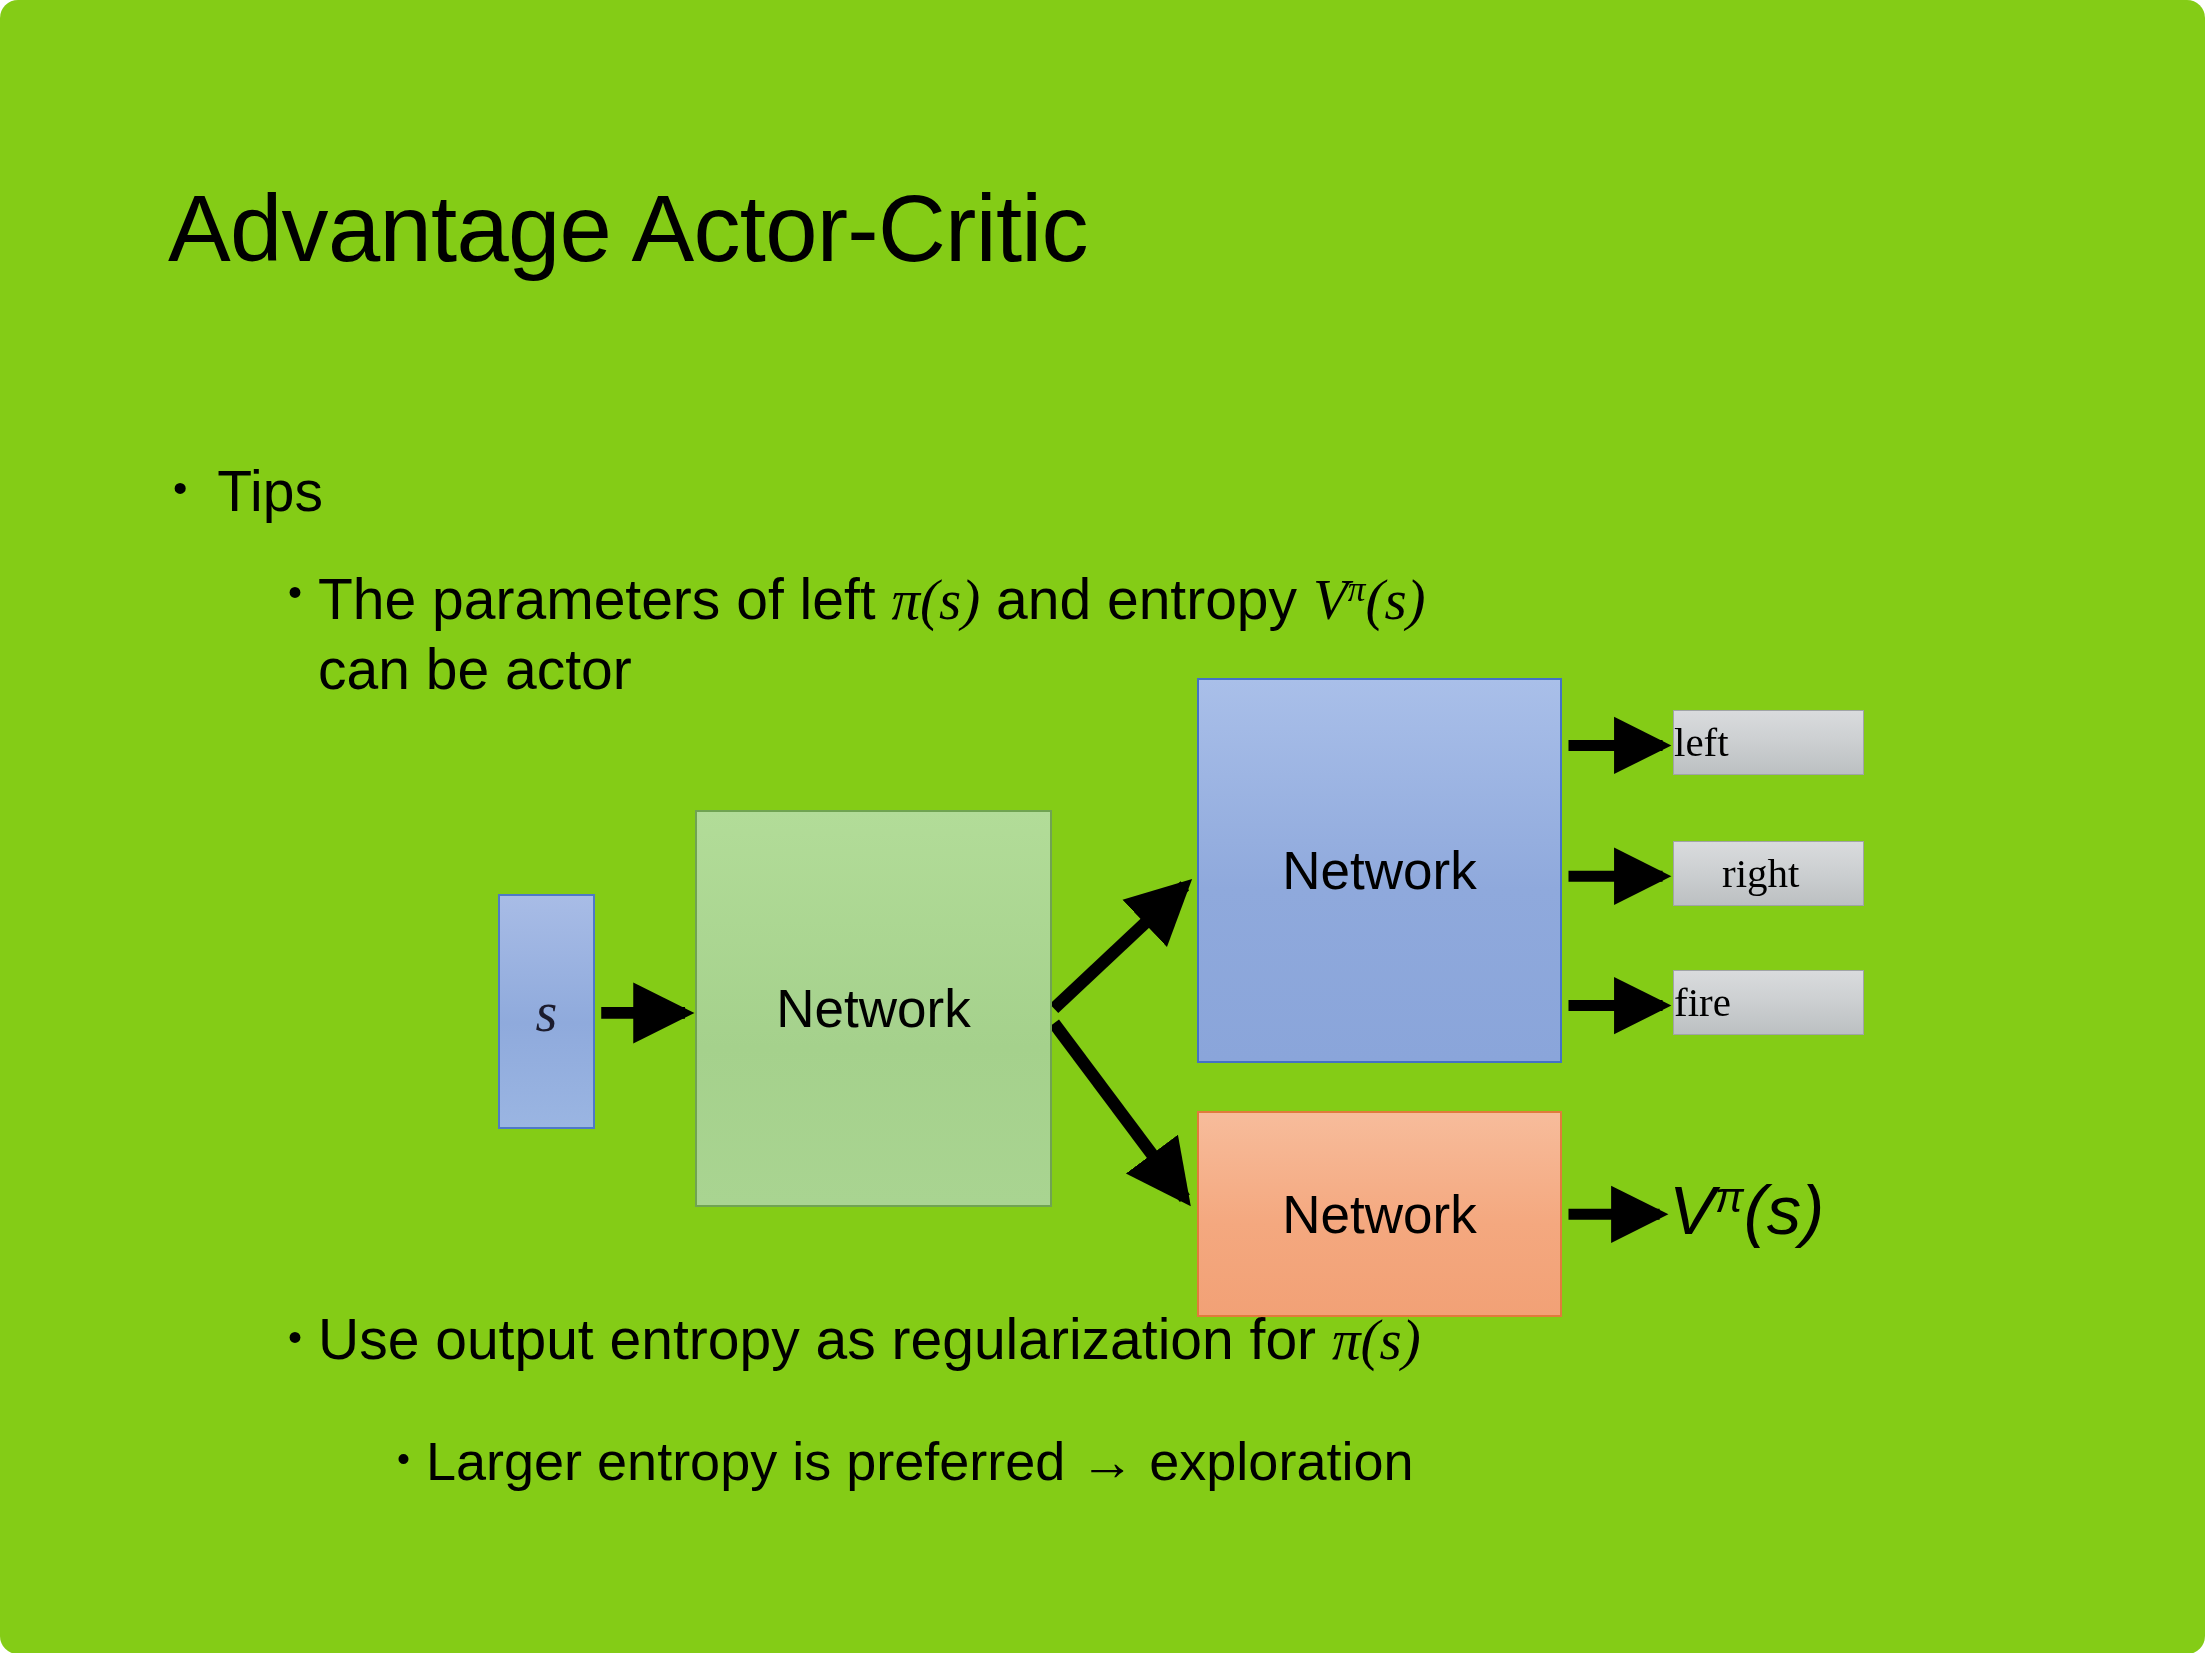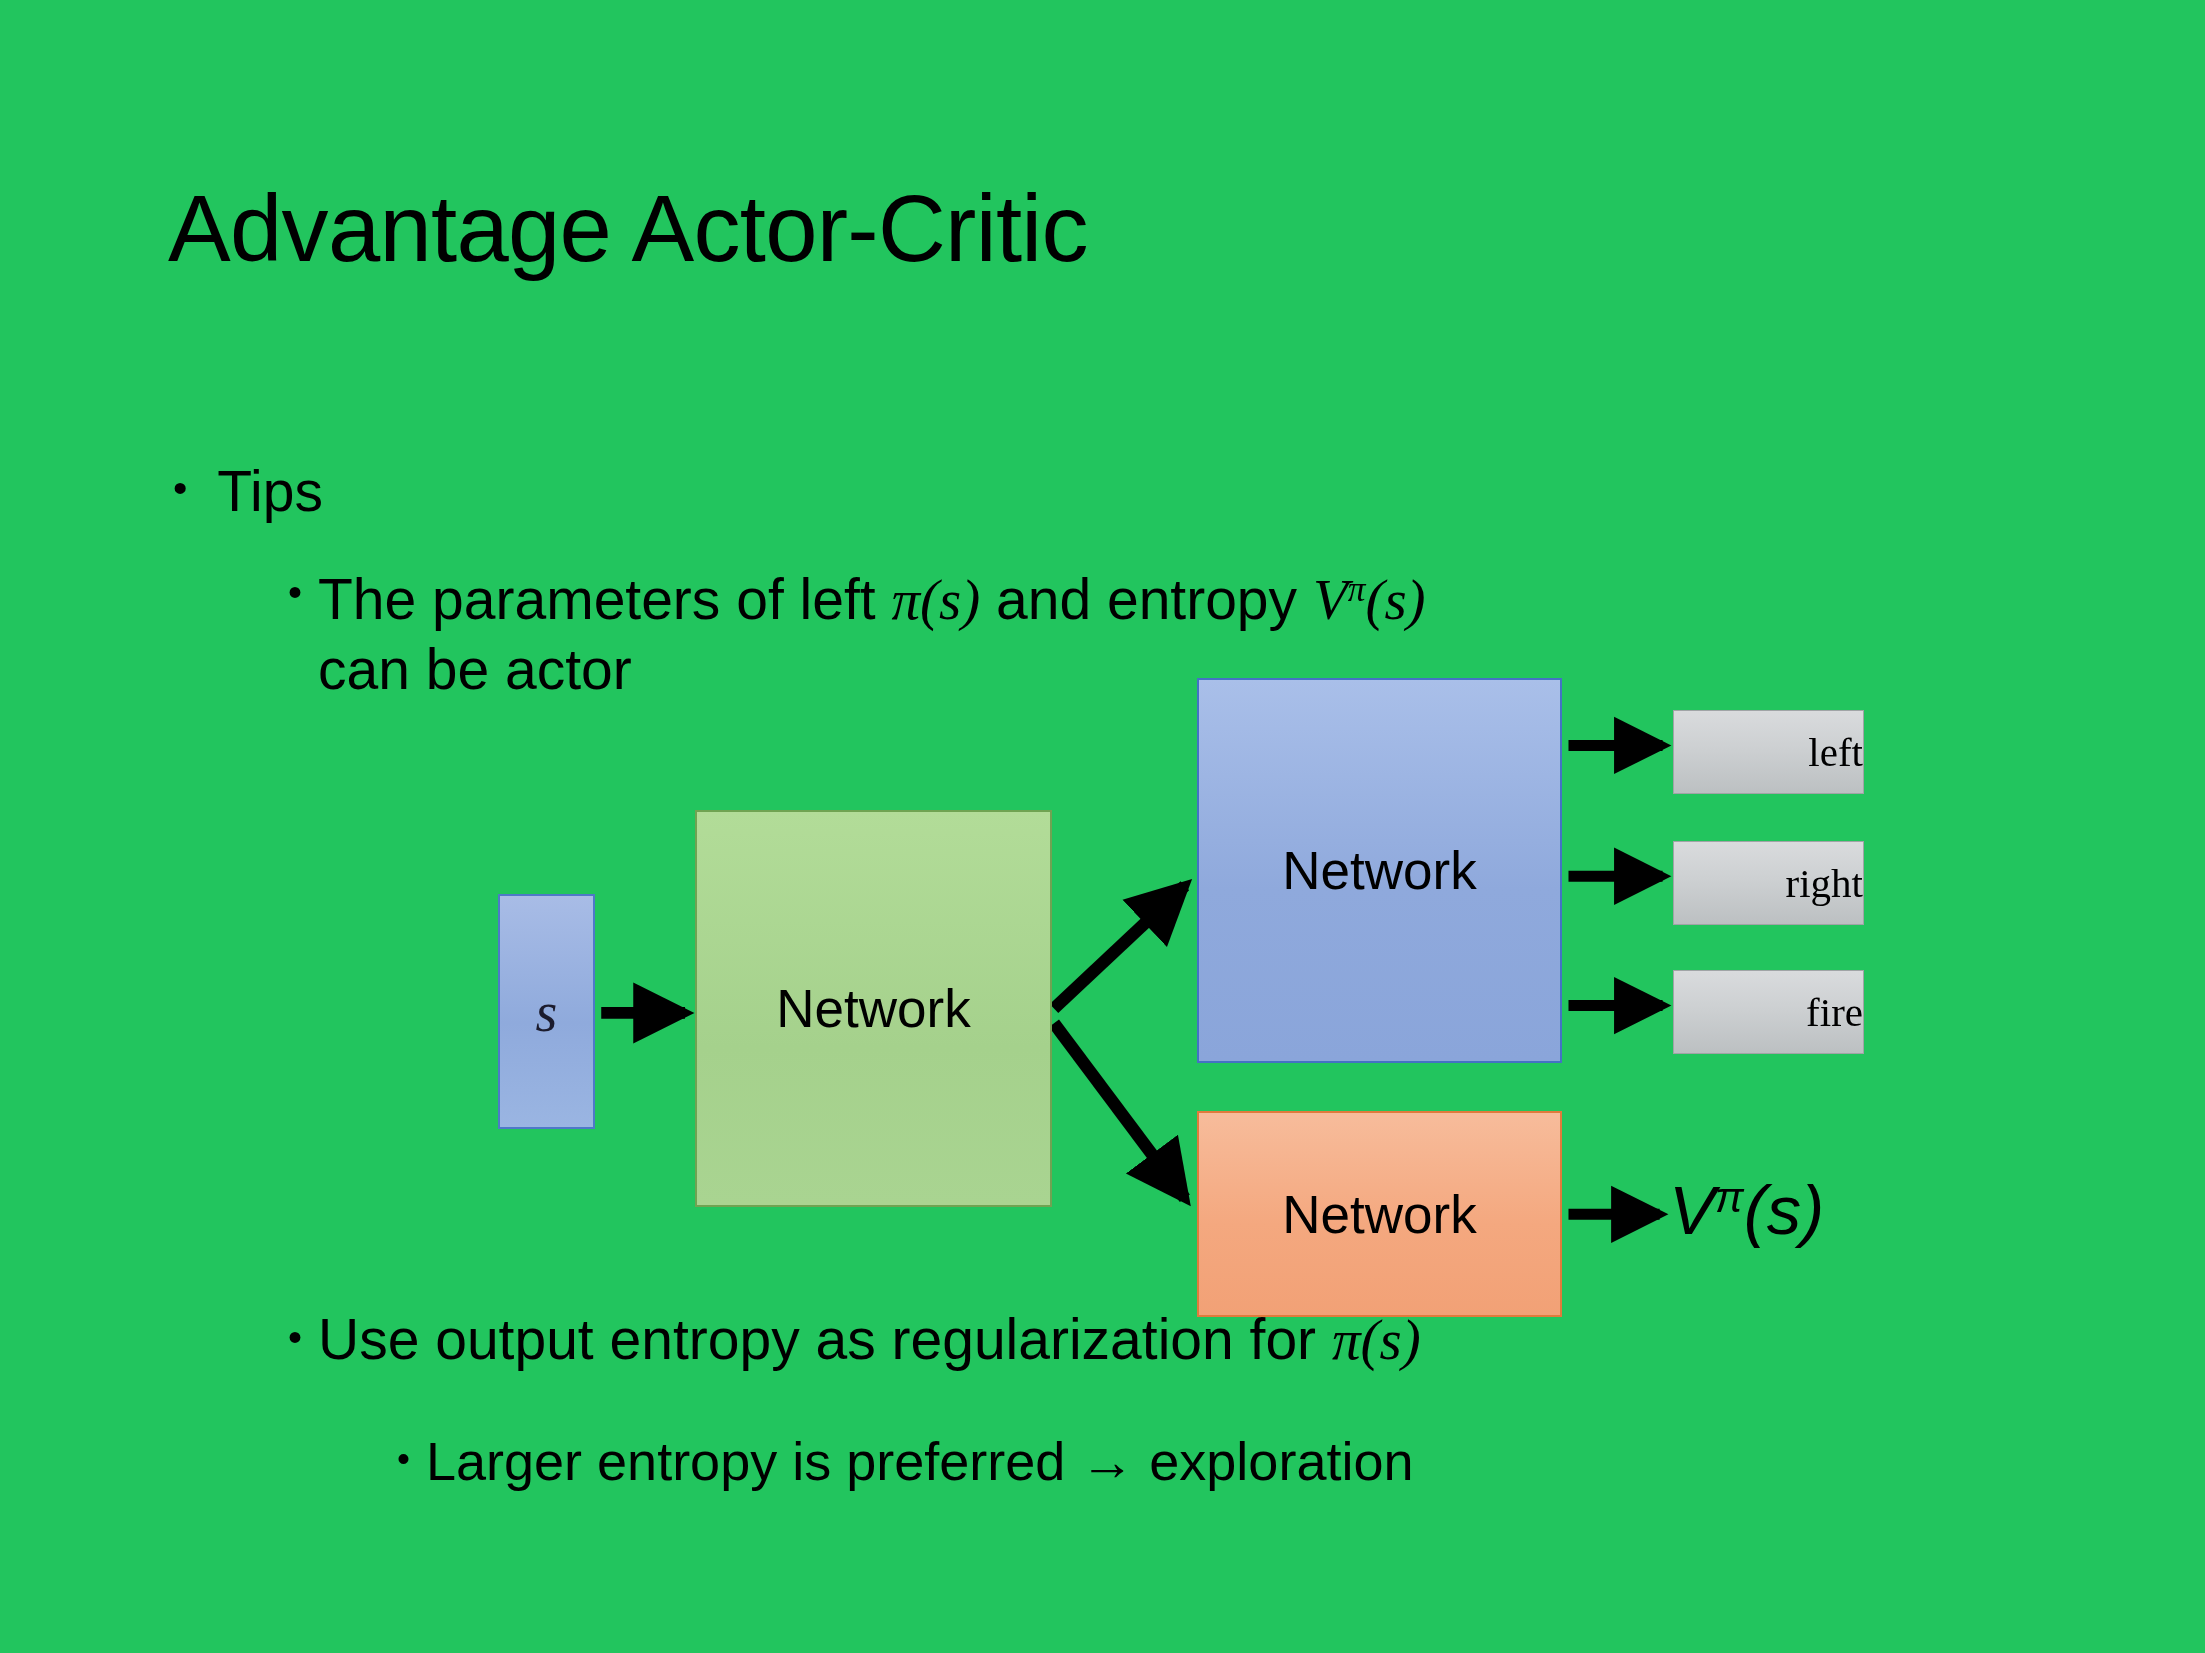--- a/index.html
+++ b/index.html
@@ -5,24 +5,25 @@
 <style>
   html, body {
     margin: 0;
     padding: 0;
     background: #ffffff;
   }
   #slide {
     position: relative;
     width: 2205px;
     height: 1654px;
-    background: #22c55e;
+    background: #84cc16;
     overflow: hidden;
     font-family: "Liberation Sans", sans-serif;
     color: #000000;
+    border-radius: 18px;
   }
 
   
   #slide-title {
     position: absolute;
     left: 168px;
     top: 182px;
     font-family: "Liberation Sans", sans-serif;
     font-size: 94px;
     font-weight: 400;
@@ -153,26 +154,26 @@
     height: 206px;
     background: linear-gradient(180deg, #f7bc9b 0%, #f4a87f 55%, #f2a176 100%);
     border: 2.2px solid #e07b3c;
   }
 
   
   .chip {
     position: absolute;
     box-sizing: border-box;
     width: 191px;
-    height: 84px;
+    height: 65px;
     background: linear-gradient(180deg, #d9dbdd 0%, #cdd0d2 45%, #bcc0c2 100%);
     border: 1.5px solid #a0a4a6;
     display: flex;
     align-items: center;
-    justify-content: flex-end;
+    justify-content: flex-start;
   }
   .chip-label {
     font-family: "Liberation Serif", serif;
     font-size: 41px;
     color: #000000;
     line-height: 1;
   }
   #chip-left  { left: 1673px; top: 710px; }
   #chip-right { left: 1673px; top: 841px; padding-left: 48px; }
   #chip-fire  { left: 1673px; top: 970px; }

